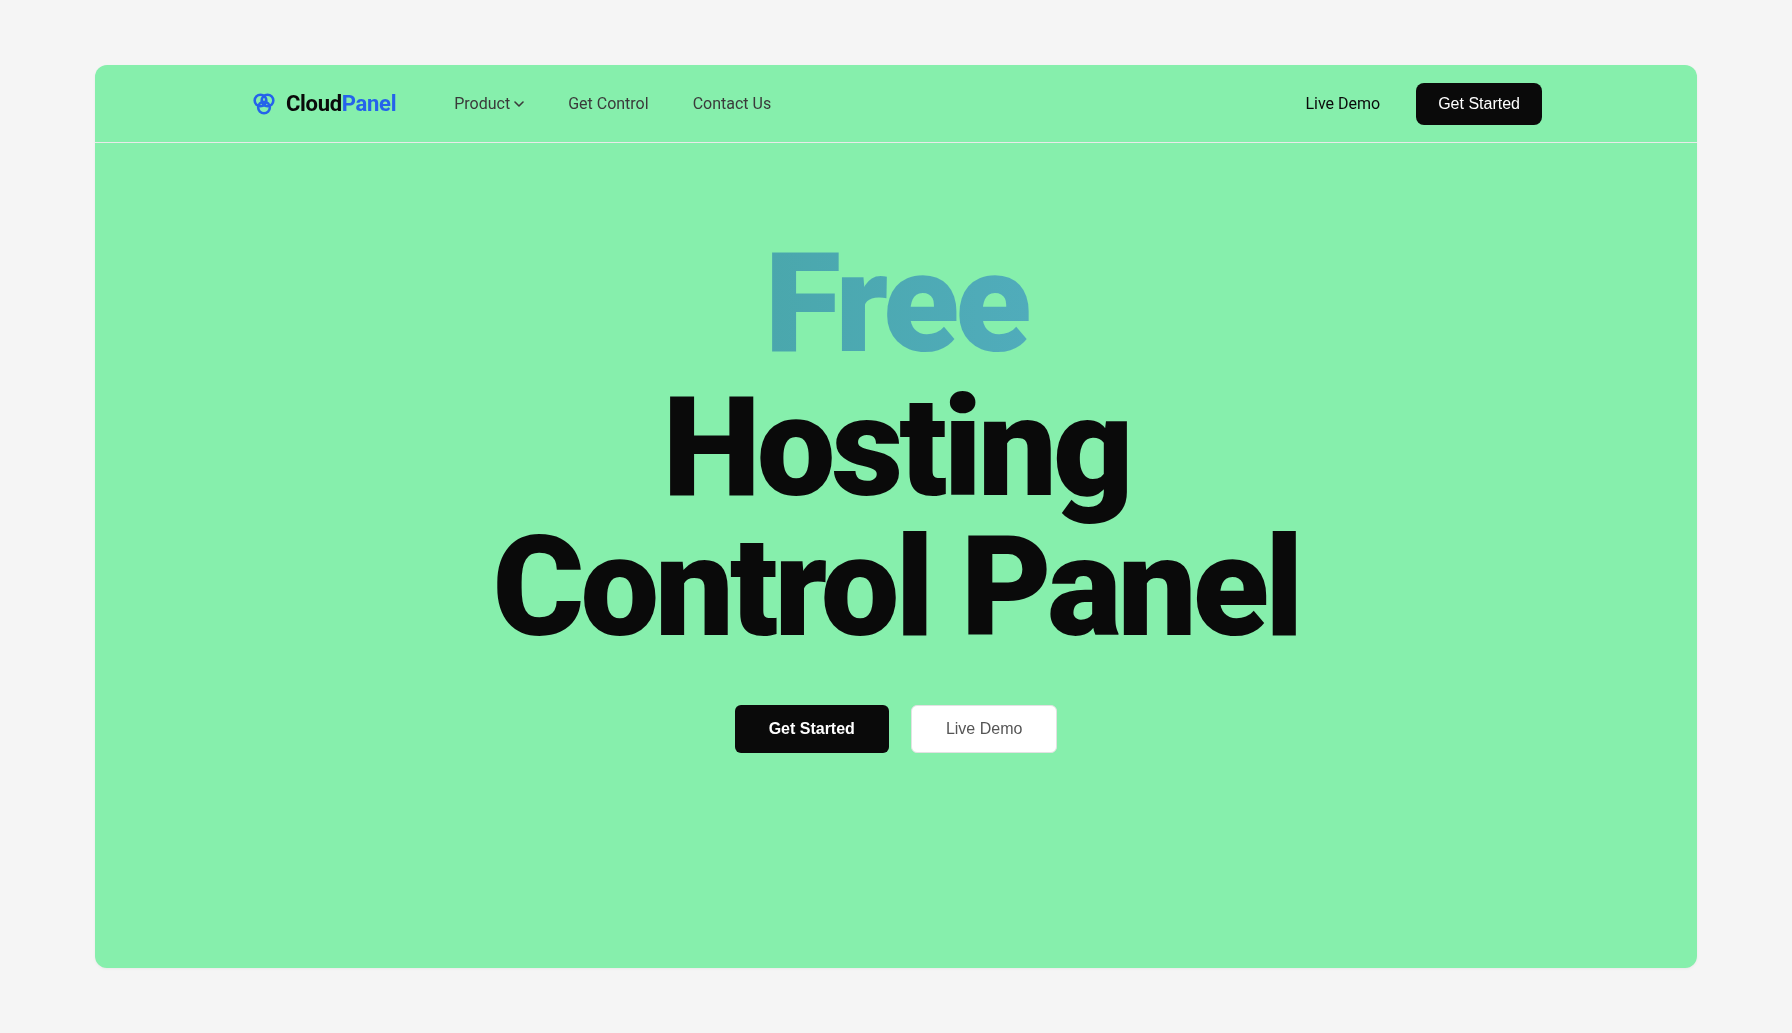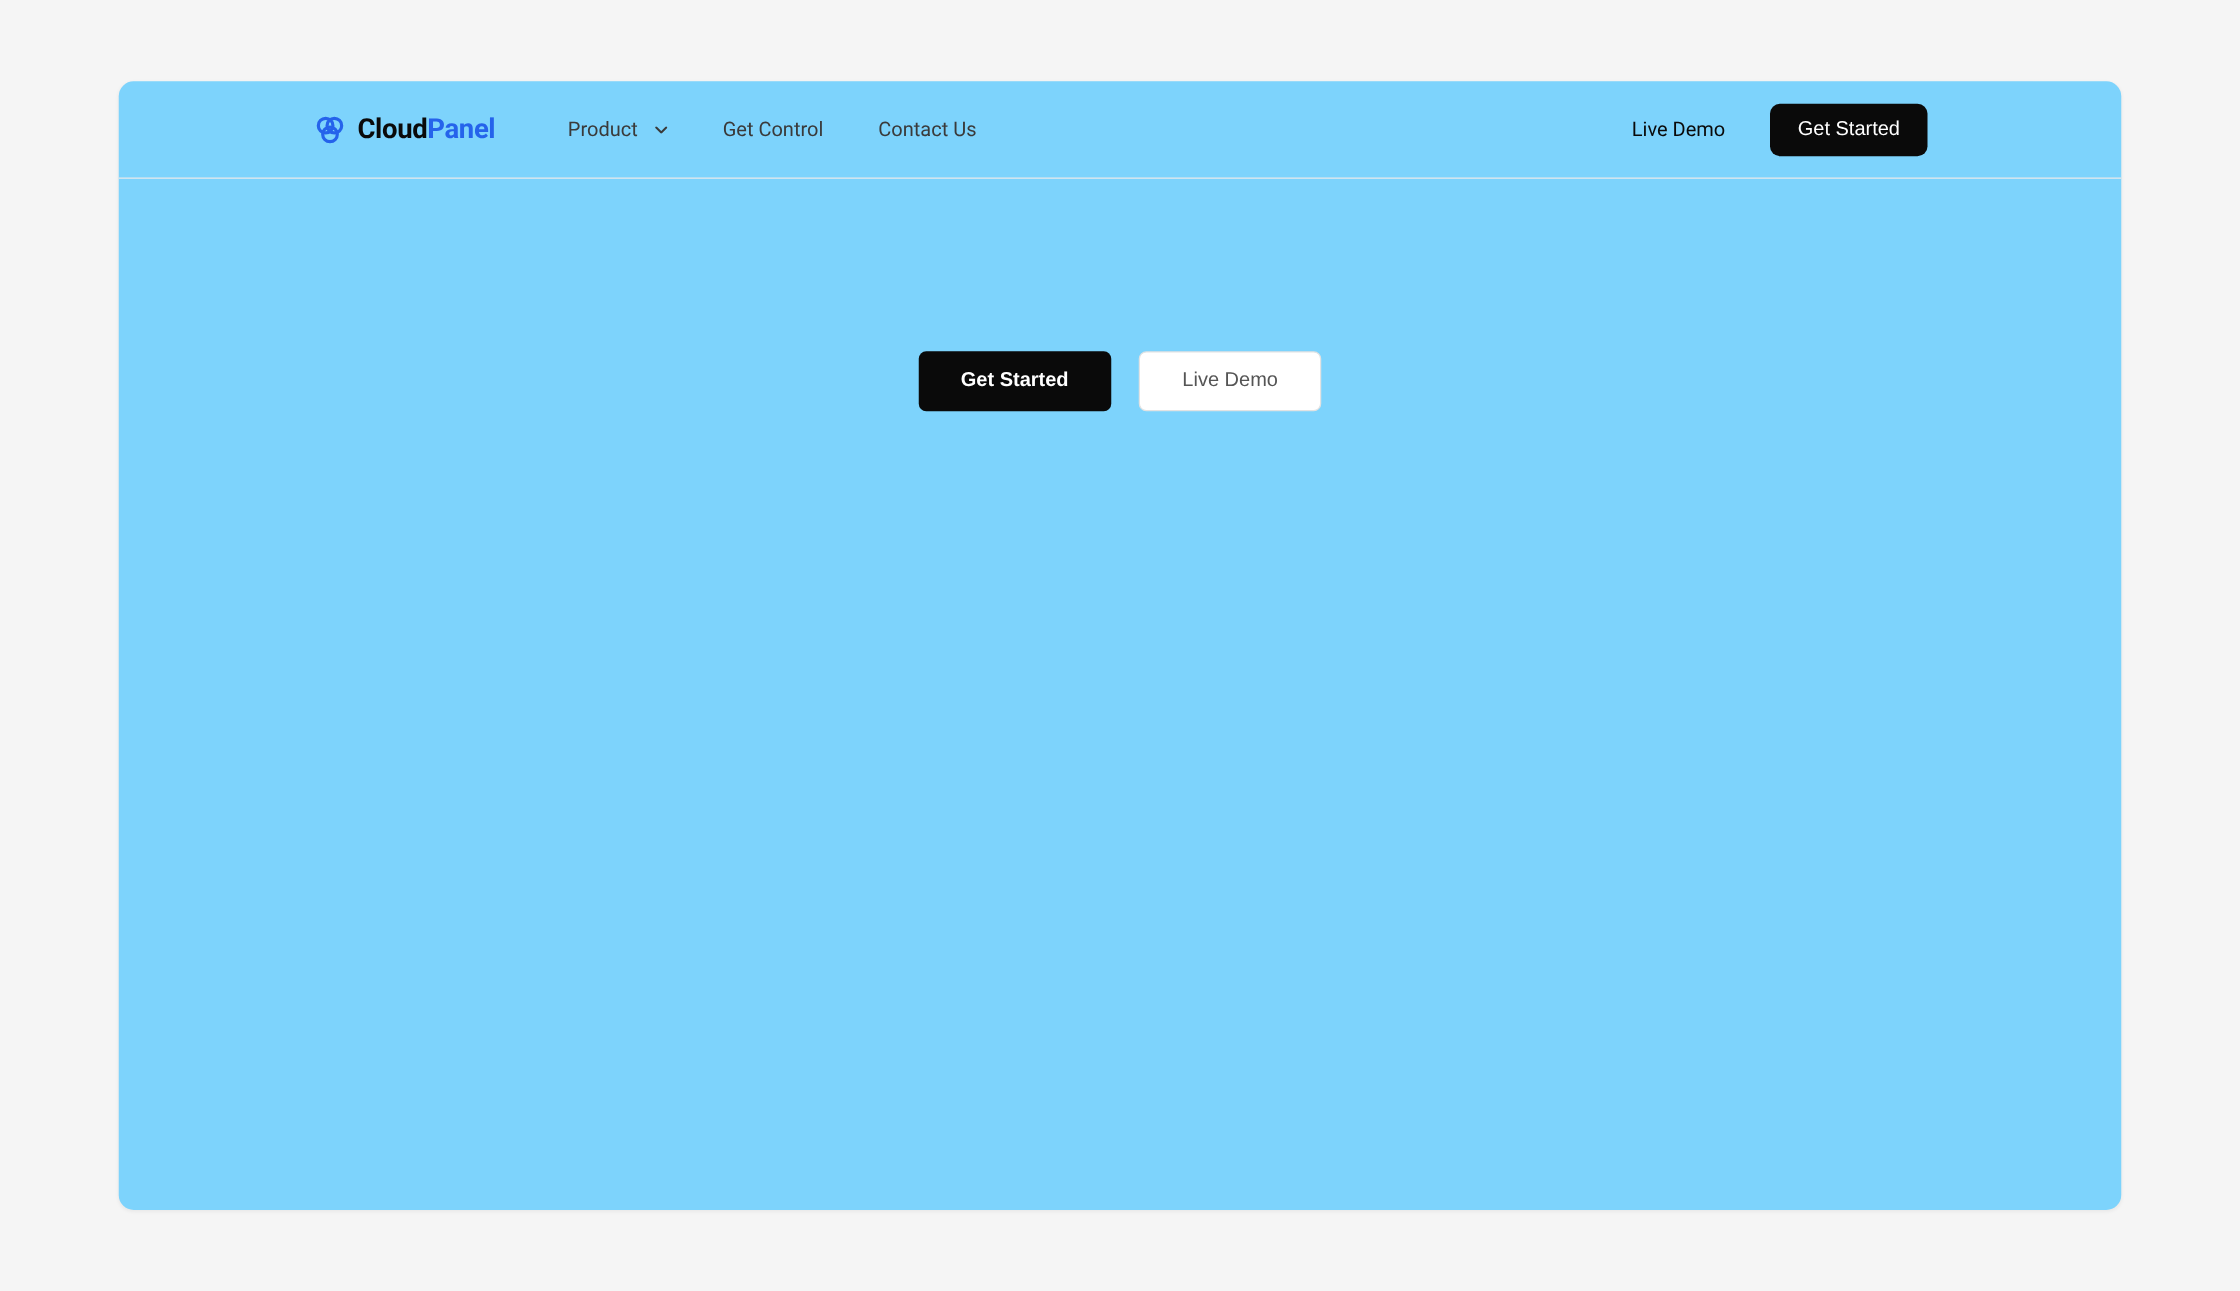--- a/index.html
+++ b/index.html
@@ -8,21 +8,21 @@
       box-sizing: border-box;
     }
     body {
       font-family: -apple-system, BlinkMacSystemFont, "Segoe UI", Roboto, Helvetica, Arial, sans-serif;
       background: #f5f5f5;
       width: 1792px;
       height: 1033px;
       padding: 65px 95px;
     }
     .page {
-      background: #7dd3fc;
+      background: #86efac;
       border-radius: 12px;
       box-shadow: 0 1px 3px rgba(0,0,0,0.05);
       width: 100%;
       height: 100%;
       overflow: hidden;
     }
     .nav {
       display: flex;
       align-items: center;
       padding: 0 155px;
@@ -54,21 +54,21 @@
       display: flex;
       align-items: center;
       gap: 44px;
     }
     .nav-item {
       font-size: 16px;
       color: #3a3a3a;
       cursor: pointer;
       display: flex;
       align-items: center;
-      gap: 14px;
+      gap: 4px;
     }
     .chev {
       width: 10px;
       height: 6px;
     }
     .nav-right {
       margin-left: auto;
       display: flex;
       align-items: center;
       gap: 36px;
@@ -176,19 +176,24 @@
       </div>
     </div>
 
     <div class="nav-right">
       <span class="live-demo-link">Live Demo</span>
       <button class="btn-primary">Get Started</button>
     </div>
   </nav>
 
   <section class="hero">
+    <h1 class="hero-title">
+      <span class="hero-free">Free</span>
+      <span class="hero-rest">Hosting</span>
+      <span class="hero-rest">Control Panel</span>
+    </h1>
     <div class="hero-actions">
       <button class="btn-hero-primary">Get Started</button>
       <button class="btn-hero-secondary">Live Demo</button>
     </div>
   </section>
 
 </div>
 
 </body></html>

